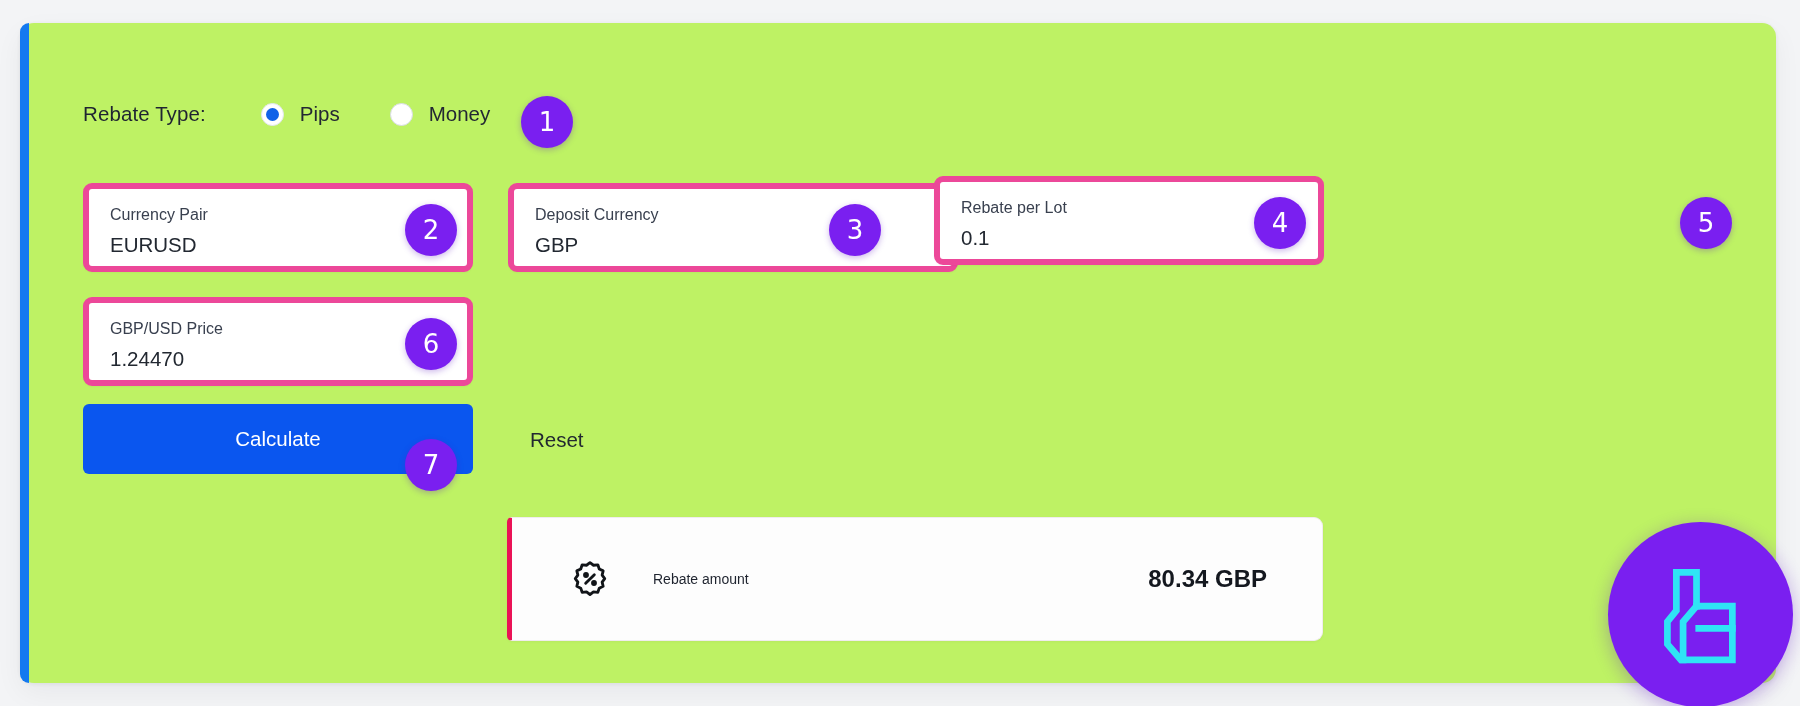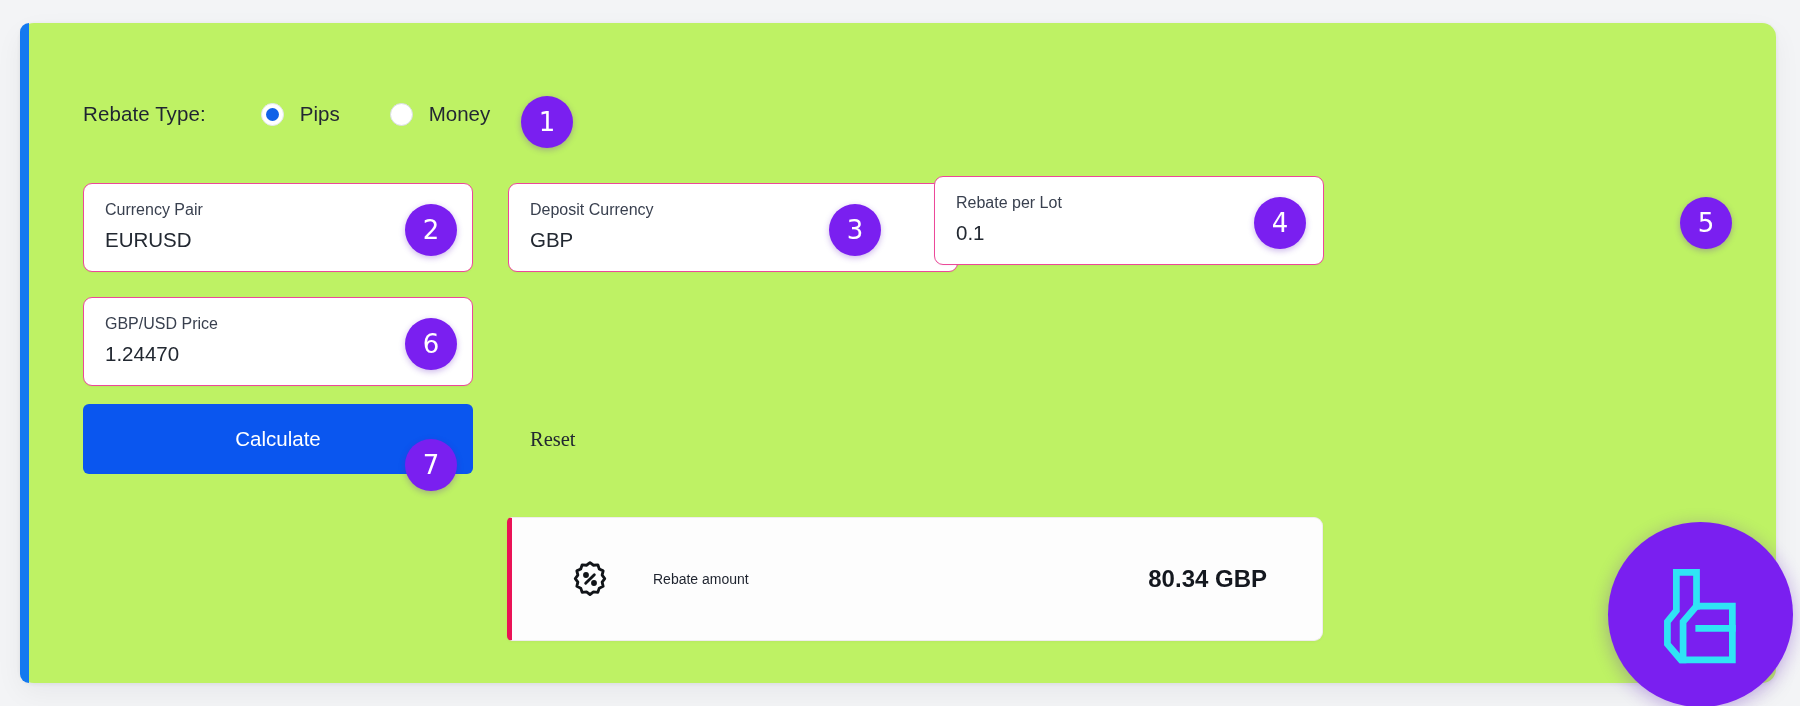--- a/index.html
+++ b/index.html
@@ -84,21 +84,21 @@
   .radio-text {
     font-size: 20.5px;
     color: #232833;
     white-space: nowrap;
   }
 
   
   .field {
     position: absolute;
     background: #fff;
-    border: 1px solid #ec4899;
+    border: 6px solid #ec4899;
     border-radius: 9px;
     box-shadow: 0 1px 2px rgba(16,24,40,.035);
   }
   .field-label {
     position: absolute;
     left: 21px;
     top: 17px;
     font-size: 16px;
     color: #39404f;
     white-space: nowrap;
@@ -146,21 +146,21 @@
     cursor: pointer;
   }
   .reset-btn {
     position: absolute;
     left: 510px;
     top: 405px;
     background: transparent;
     border: none;
     font-size: 20.5px;
     color: #222831;
-    font-family: Liberation Serif, serif;
+    font-family: Liberation Sans, sans-serif;
     cursor: pointer;
     padding: 0;
   }
 
   
   .result {
     position: absolute;
     left: 487px;
     top: 494px;
     width: 816px;

